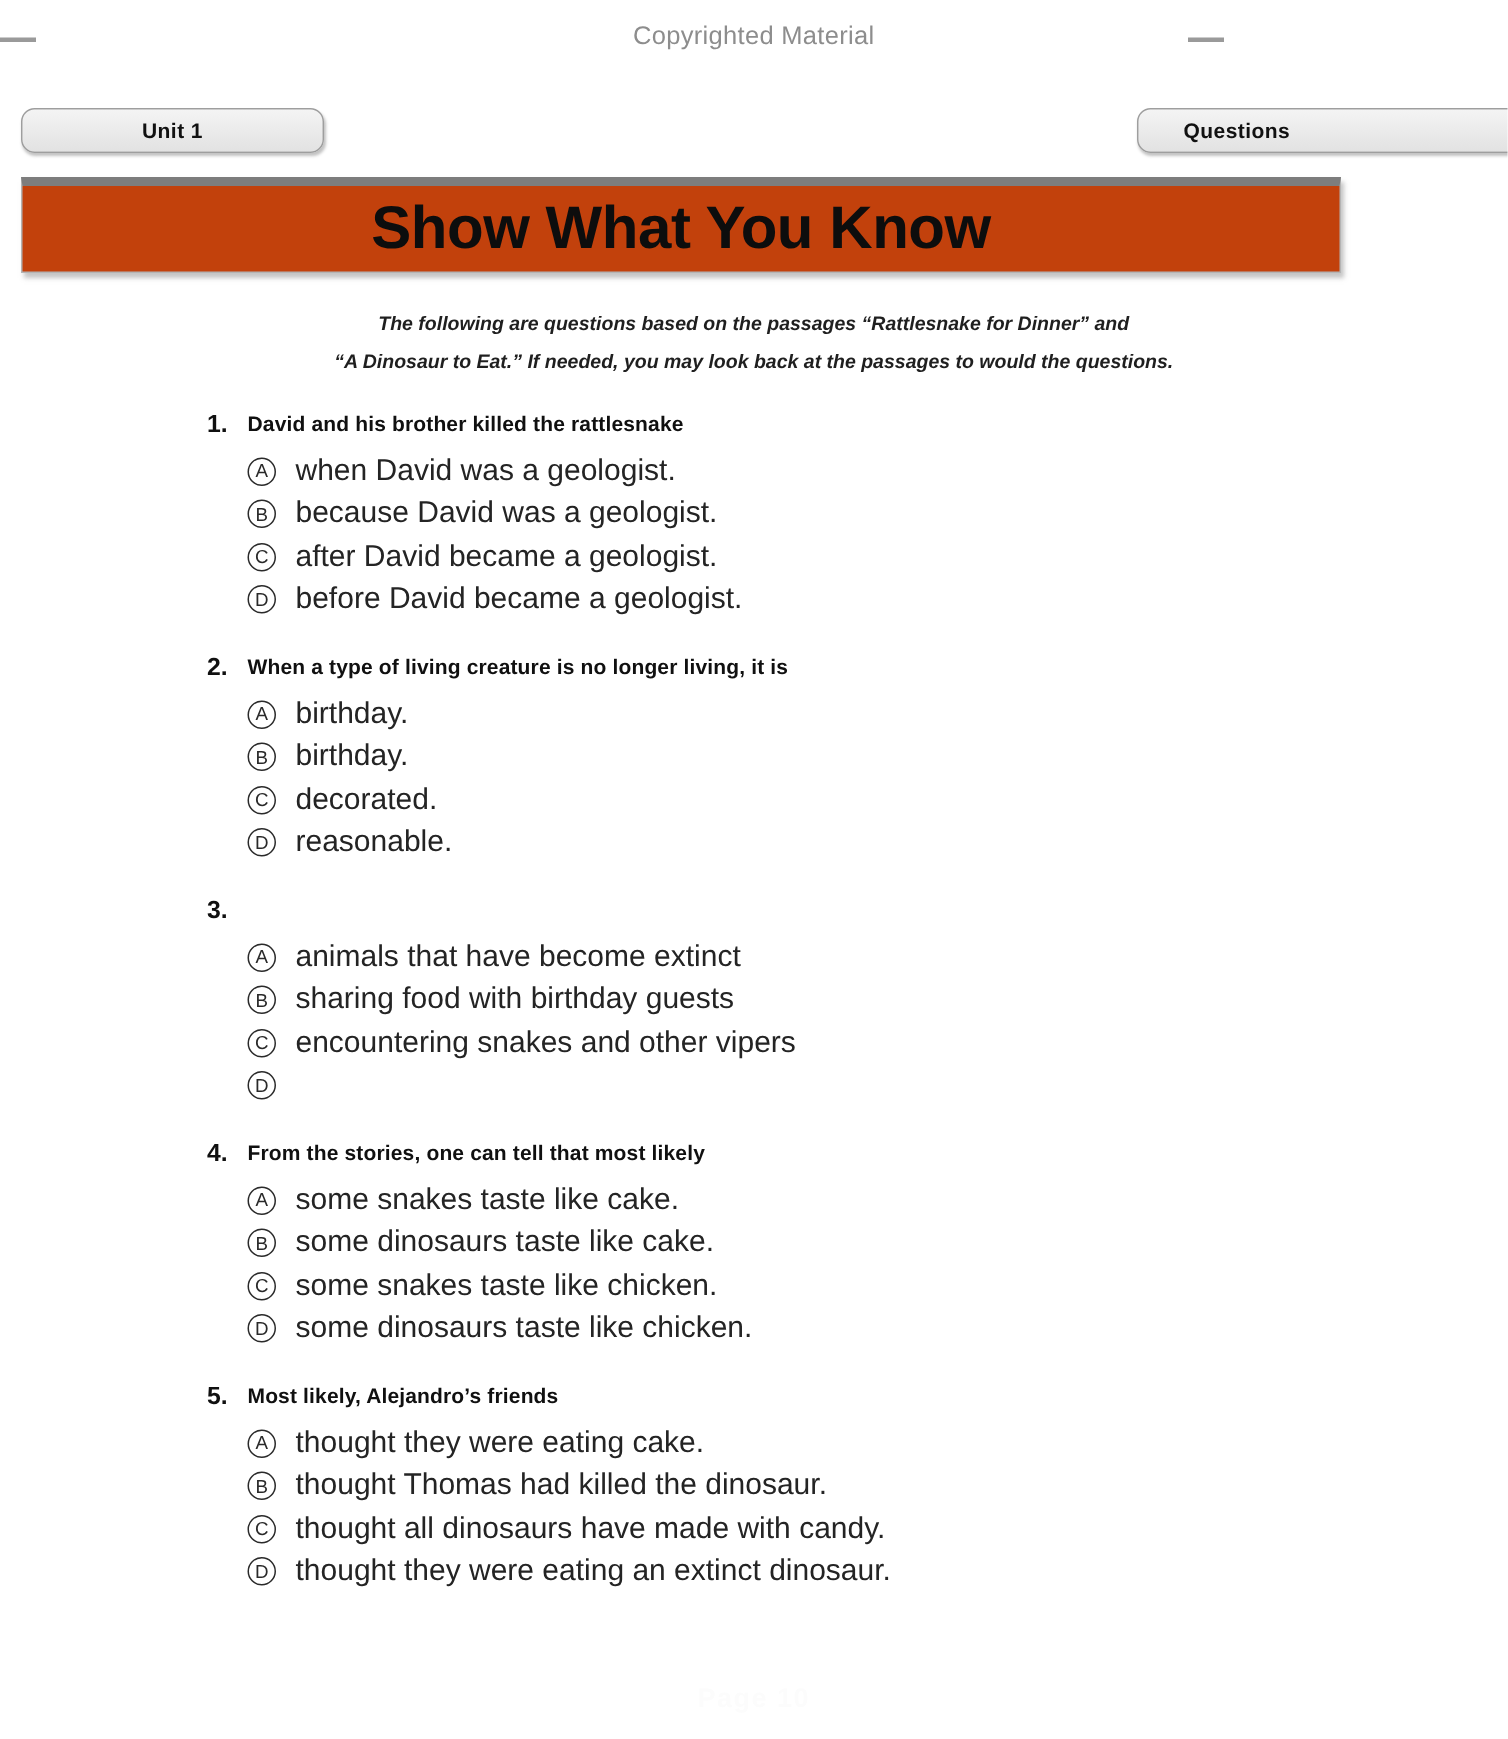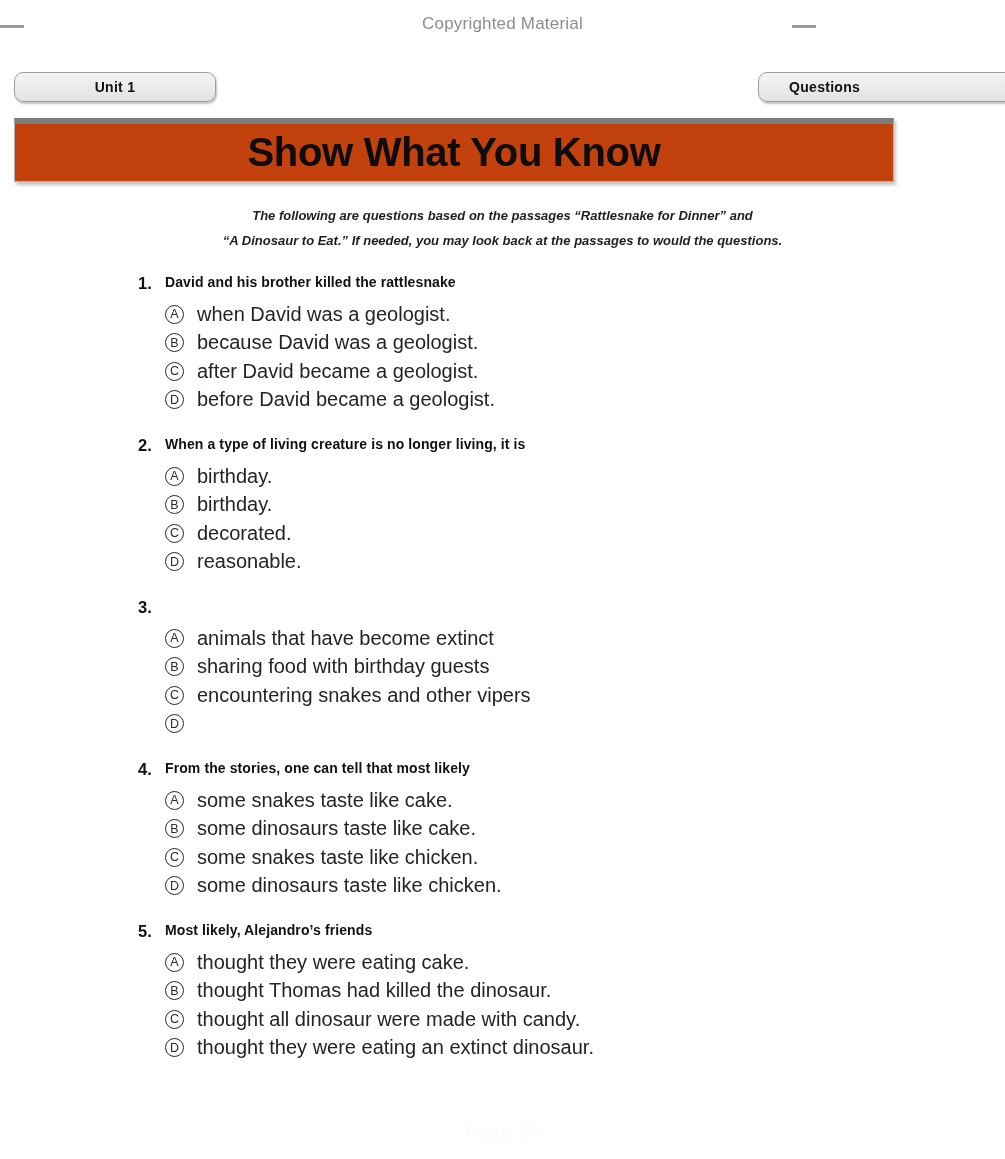--- a/index.html
+++ b/index.html
@@ -311,21 +311,21 @@
     <div class="choice">
       <span class="choice-bubble">A</span>
       <span class="choice-text">thought they were eating cake.</span>
     </div>
     <div class="choice">
       <span class="choice-bubble">B</span>
       <span class="choice-text">thought Thomas had killed the dinosaur.</span>
     </div>
     <div class="choice">
       <span class="choice-bubble">C</span>
-      <span class="choice-text">thought all dinosaur were made with candy.</span>
+      <span class="choice-text">thought all dinosaurs have made with candy.</span>
     </div>
     <div class="choice">
       <span class="choice-bubble">D</span>
       <span class="choice-text">thought they were eating an extinct dinosaur.</span>
     </div>
   </div>
 
 </div>
 
 <div class="page-footer">Page 10</div>

